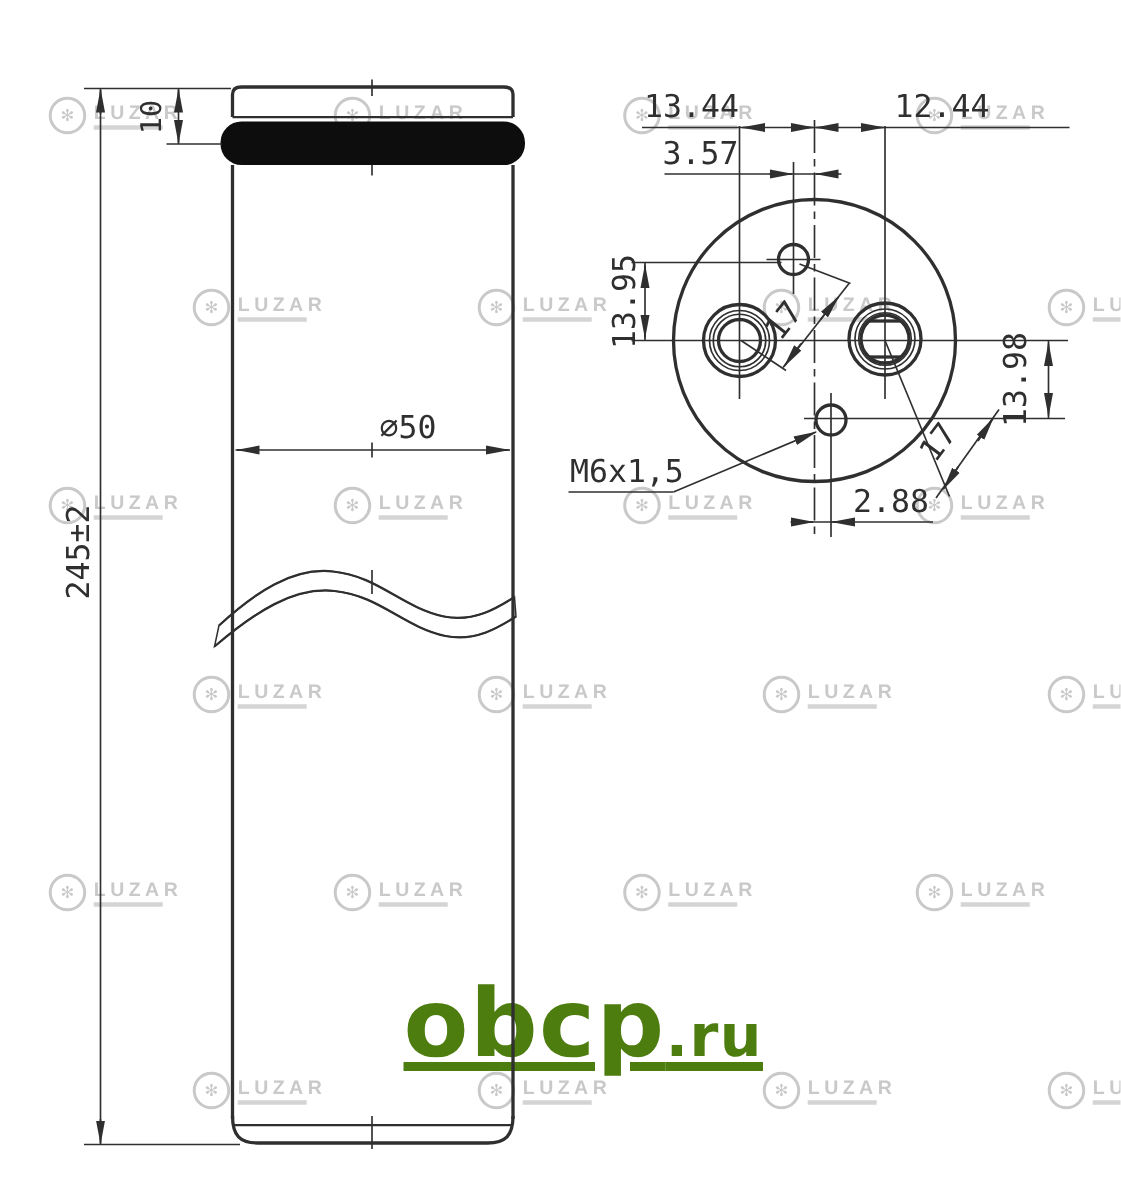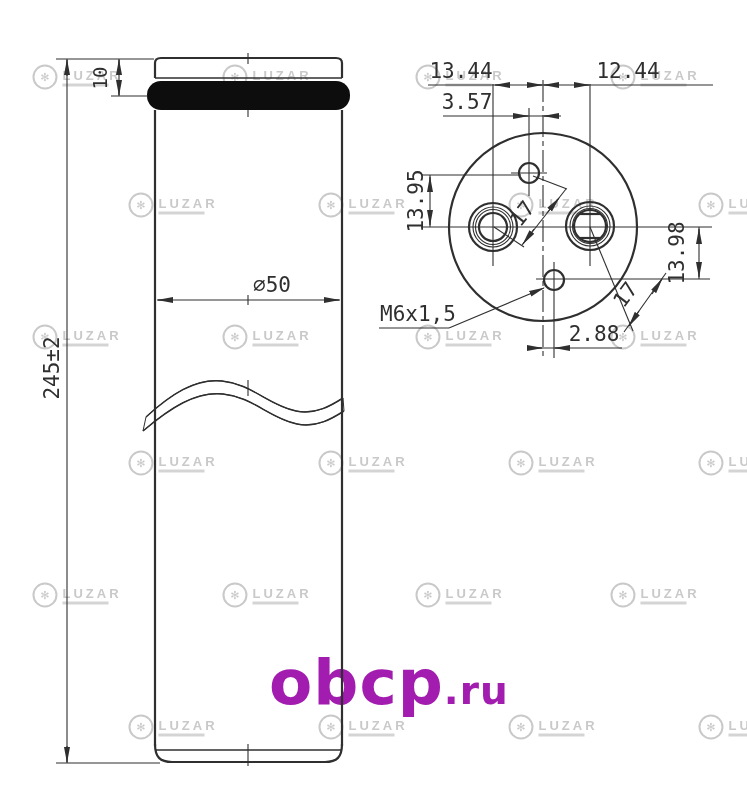--- a/index.html
+++ b/index.html
@@ -8,23 +8,23 @@
   
   .wm-layer{position:absolute;inset:0;z-index:1;}
   .luzar{position:absolute;transform:translate(-50%,-50%);display:flex;align-items:center;
          gap:5px;color:#c9c9c9;white-space:nowrap;}
   .luzar .ring{width:21px;height:21px;border:2px solid currentColor;border-radius:50%;
                display:flex;align-items:center;justify-content:center;font-size:11px;line-height:1;}
   .luzar .stack{display:flex;flex-direction:column;align-items:flex-start;}
   .luzar .word{font-size:13px;font-weight:bold;letter-spacing:3px;line-height:1;
                font-family:"Liberation Sans",sans-serif;}
   .luzar .bar{width:46px;height:3px;background:currentColor;margin-top:2px;opacity:.8;}
-  .site-wm{position:absolute;left:269px;top:651px;color:#a21caf;line-height:1;
+  .site-wm{position:absolute;left:269px;top:651px;color:#4d7c0f;line-height:1;
            font-weight:bold;font-size:63px;letter-spacing:1px;
-           font-family:"DejaVu Sans",sans-serif;}
+           font-family:"DejaVu Sans",sans-serif;text-decoration:underline;}
   .site-wm .tld{font-size:39px;font-weight:bold;}
   
   svg.draw{position:absolute;inset:0;z-index:2;}
   svg.draw line, svg.draw path, svg.draw circle{stroke:#2f2f2f;fill:none;}
   .ol{stroke-width:2.2px;}
   .md{stroke-width:1.5px;}
   .th{stroke-width:1.1px;}
   .cl{stroke-width:1.1px;}
   text.dim{font-family:"DejaVu Sans Mono",monospace;font-size:21px;fill:#2f2f2f;stroke:none;}
   text.dim.small{font-size:19px;}

